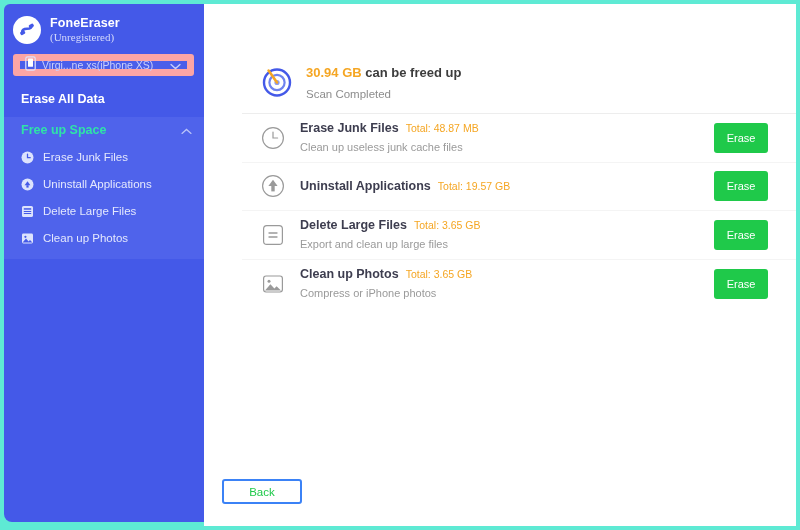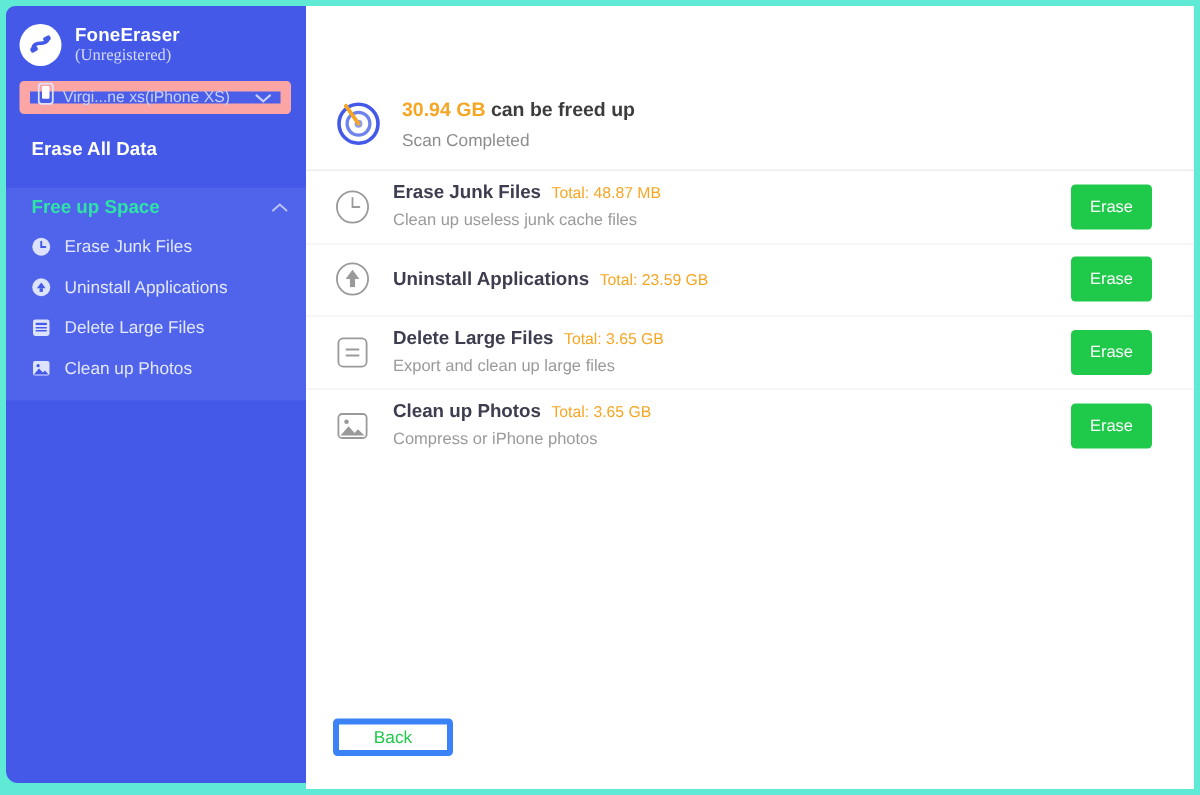--- a/index.html
+++ b/index.html
@@ -91,21 +91,21 @@
     padding: 0 0 0 17px;
     height: 24px;
     display: flex;
     align-items: center;
     color: #ffffff;
     font-size: 12.5px;
     font-weight: bold;
   }
 
   .nav-group {
-    margin-top: 14px;
+    margin-top: 6px;
     background: #4f63eb;
     padding-bottom: 8px;
   }
   .nav-group-header {
     height: 26px;
     display: flex;
     align-items: center;
     padding: 0 12px 0 17px;
     box-sizing: border-box;
   }
@@ -154,20 +154,21 @@
   }
 
   
   #main {
     position: absolute;
     left: 204px;
     top: 4px;
     right: 4px;
     bottom: 4px;
     background: #ffffff;
+    padding-left: 38px;
   }
 
   .summary {
     display: flex;
     align-items: center;
     padding: 56px 0 0 18px;
     height: 46px;
     box-sizing: content-box;
   }
   .summary-text {
@@ -250,21 +251,21 @@
     position: absolute;
     left: 18px;
     bottom: 22px;
   }
   .back-btn {
     width: 80px;
     height: 25px;
     background: #ffffff;
     color: #1fc94a;
     font-size: 11.5px;
-    border: 4px solid #3b82f6;
+    border: 2px solid #3b82f6;
     border-radius: 3px;
     cursor: pointer;
     font-family: "Liberation Sans", sans-serif;
     padding: 0;
   }
 </style>
 </head>
 <body>
 
 <div id="app">
@@ -440,21 +441,21 @@
         <span class="row-icon">
           <svg width="26" height="26" viewBox="0 0 26 26">
             <circle cx="13" cy="13" r="10.4" fill="none" stroke="#9a9a9a" stroke-width="1.2"></circle>
             <path d="M13 6.8 L17.6 13 H8.4 Z" fill="#9a9a9a"></path>
             <rect x="11.3" y="13" width="3.4" height="5.4" fill="#9a9a9a"></rect>
           </svg>
         </span>
         <div class="row-text">
           <div class="row-title-line">
             <span class="row-title">Uninstall Applications</span>
-            <span class="row-total">Total: 23.59 GB</span>
+            <span class="row-total">Total: 19.57 GB</span>
           </div>
         </div>
         <button class="erase-btn">Erase</button>
       </div>
 
       <div class="row">
         <span class="row-icon">
           <svg width="26" height="26" viewBox="0 0 26 26">
             <rect x="3.6" y="3.6" width="18.8" height="18.8" rx="3.2" fill="none" stroke="#9a9a9a" stroke-width="1.2"></rect>
             <path d="M9 11 H17 M9 15 H17" stroke="#9a9a9a" stroke-width="1.3" stroke-linecap="round"></path>

